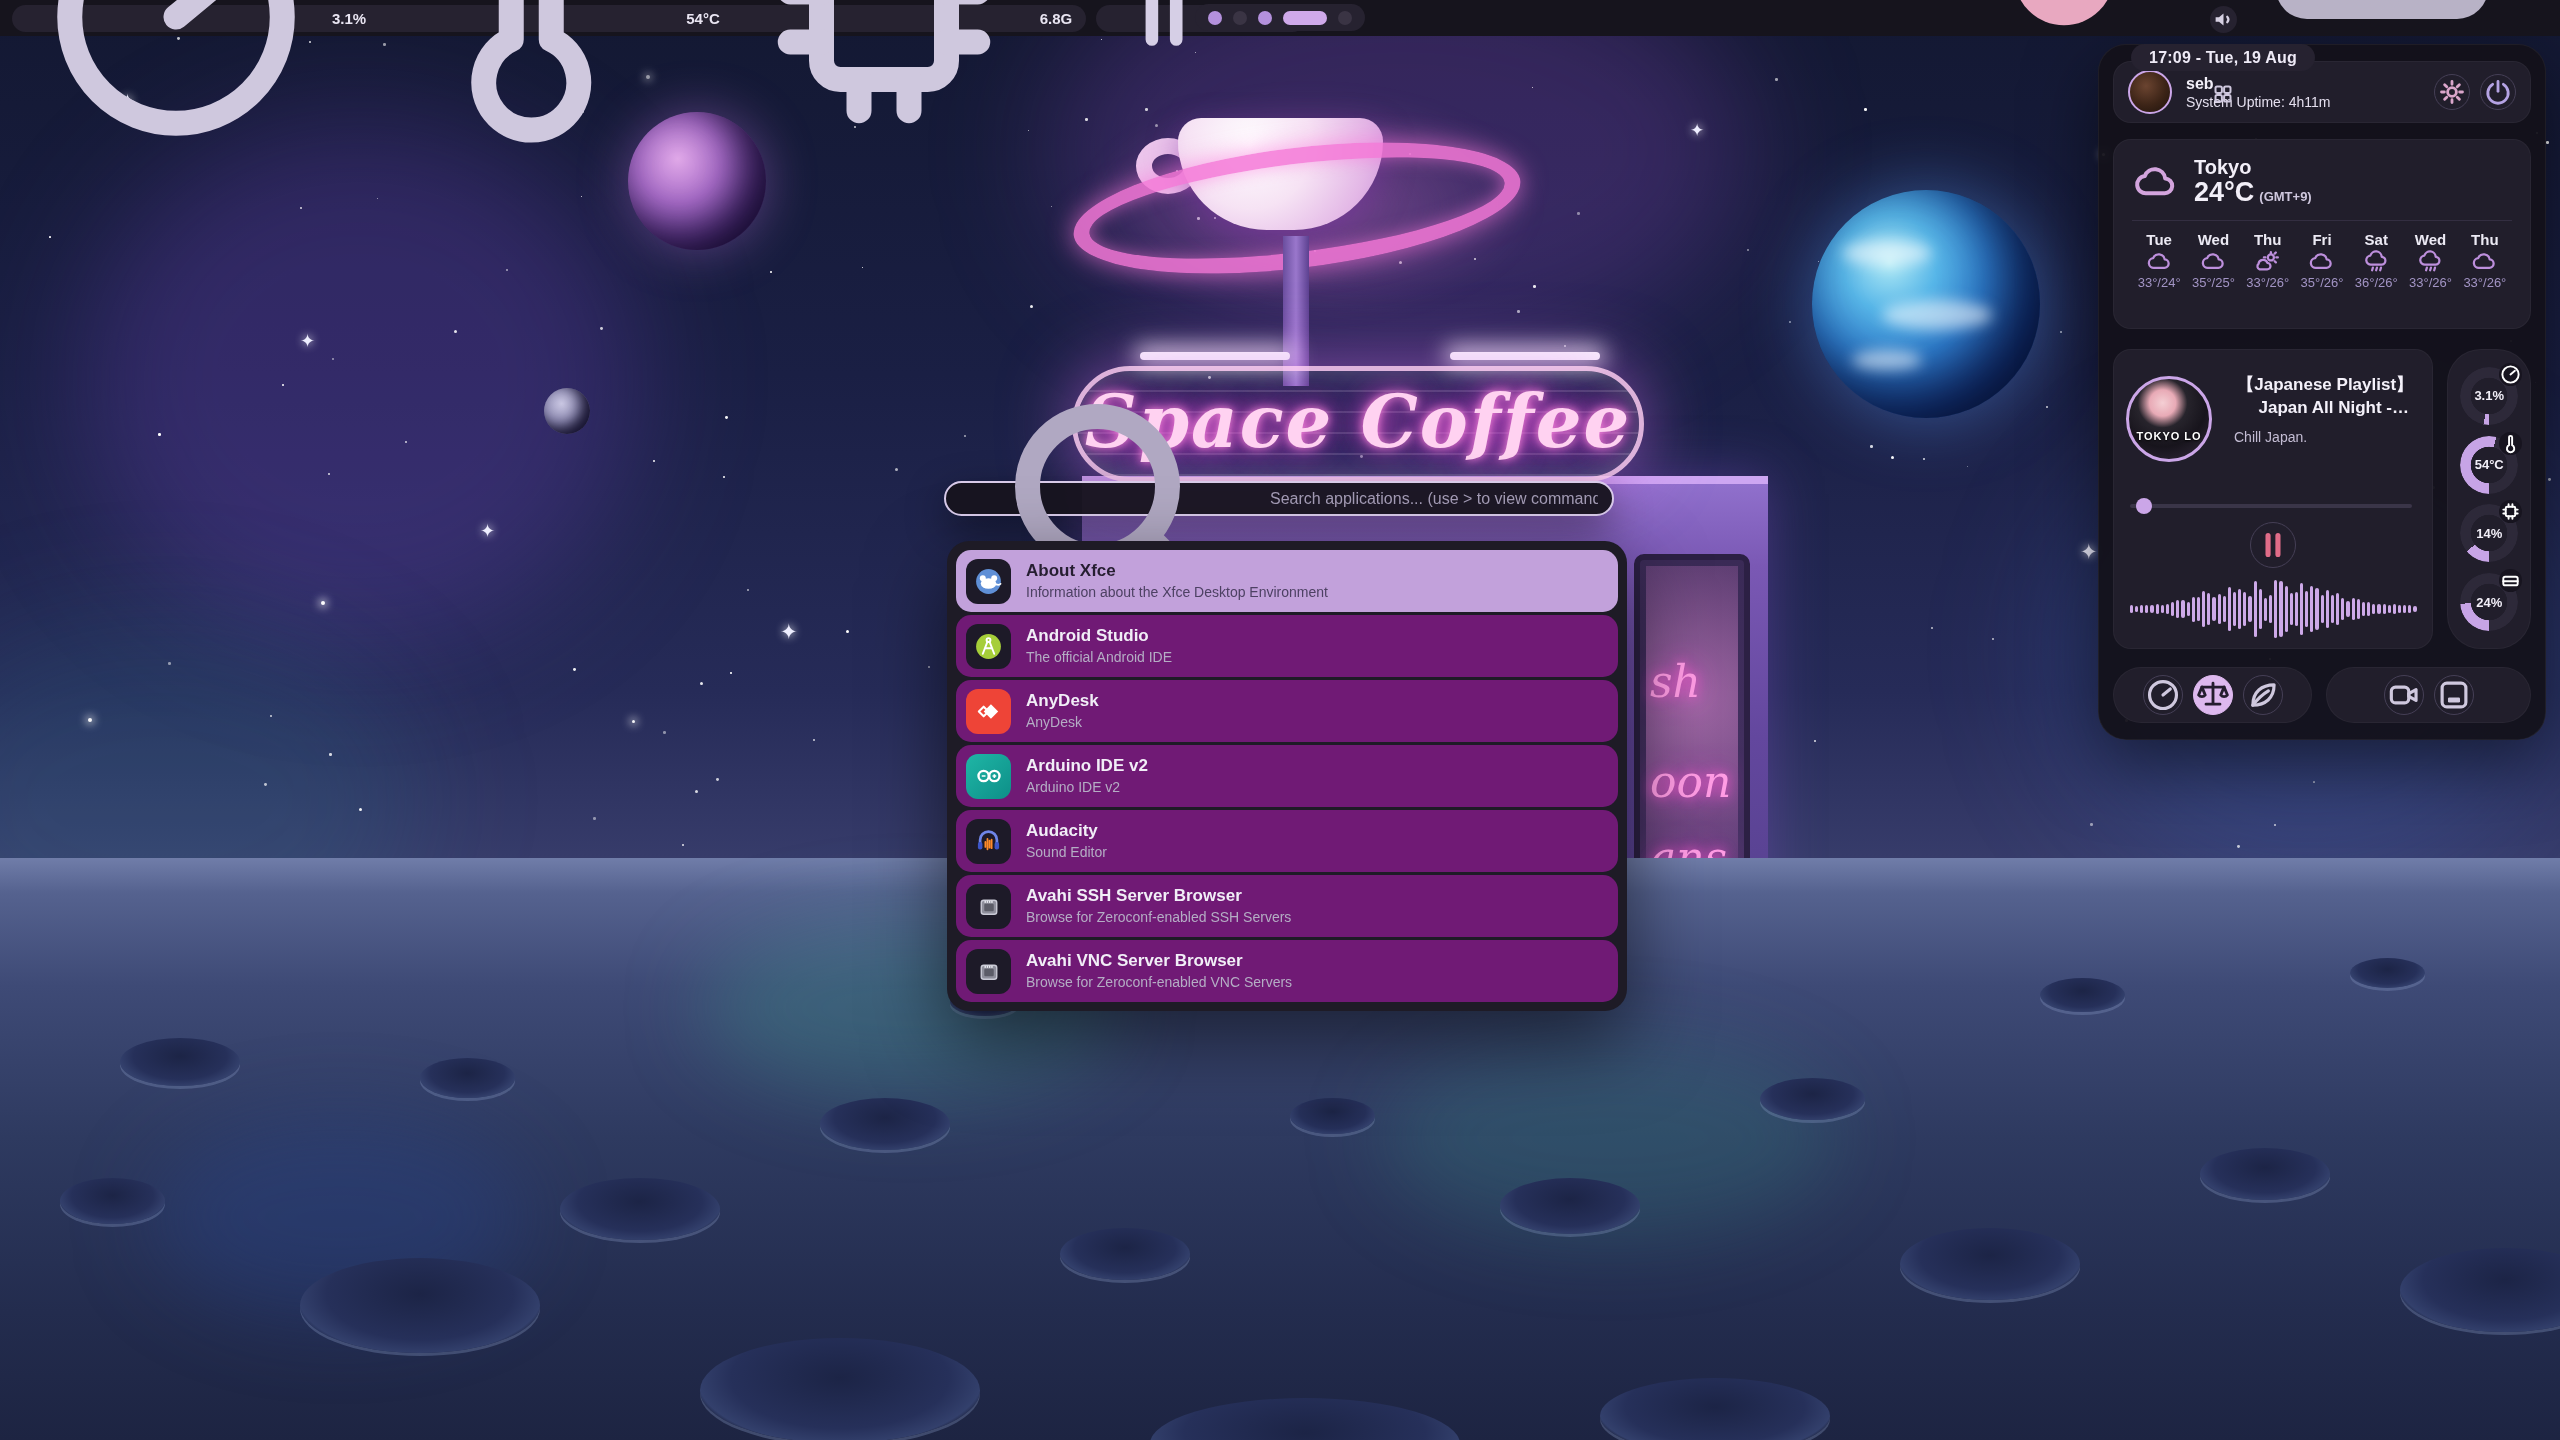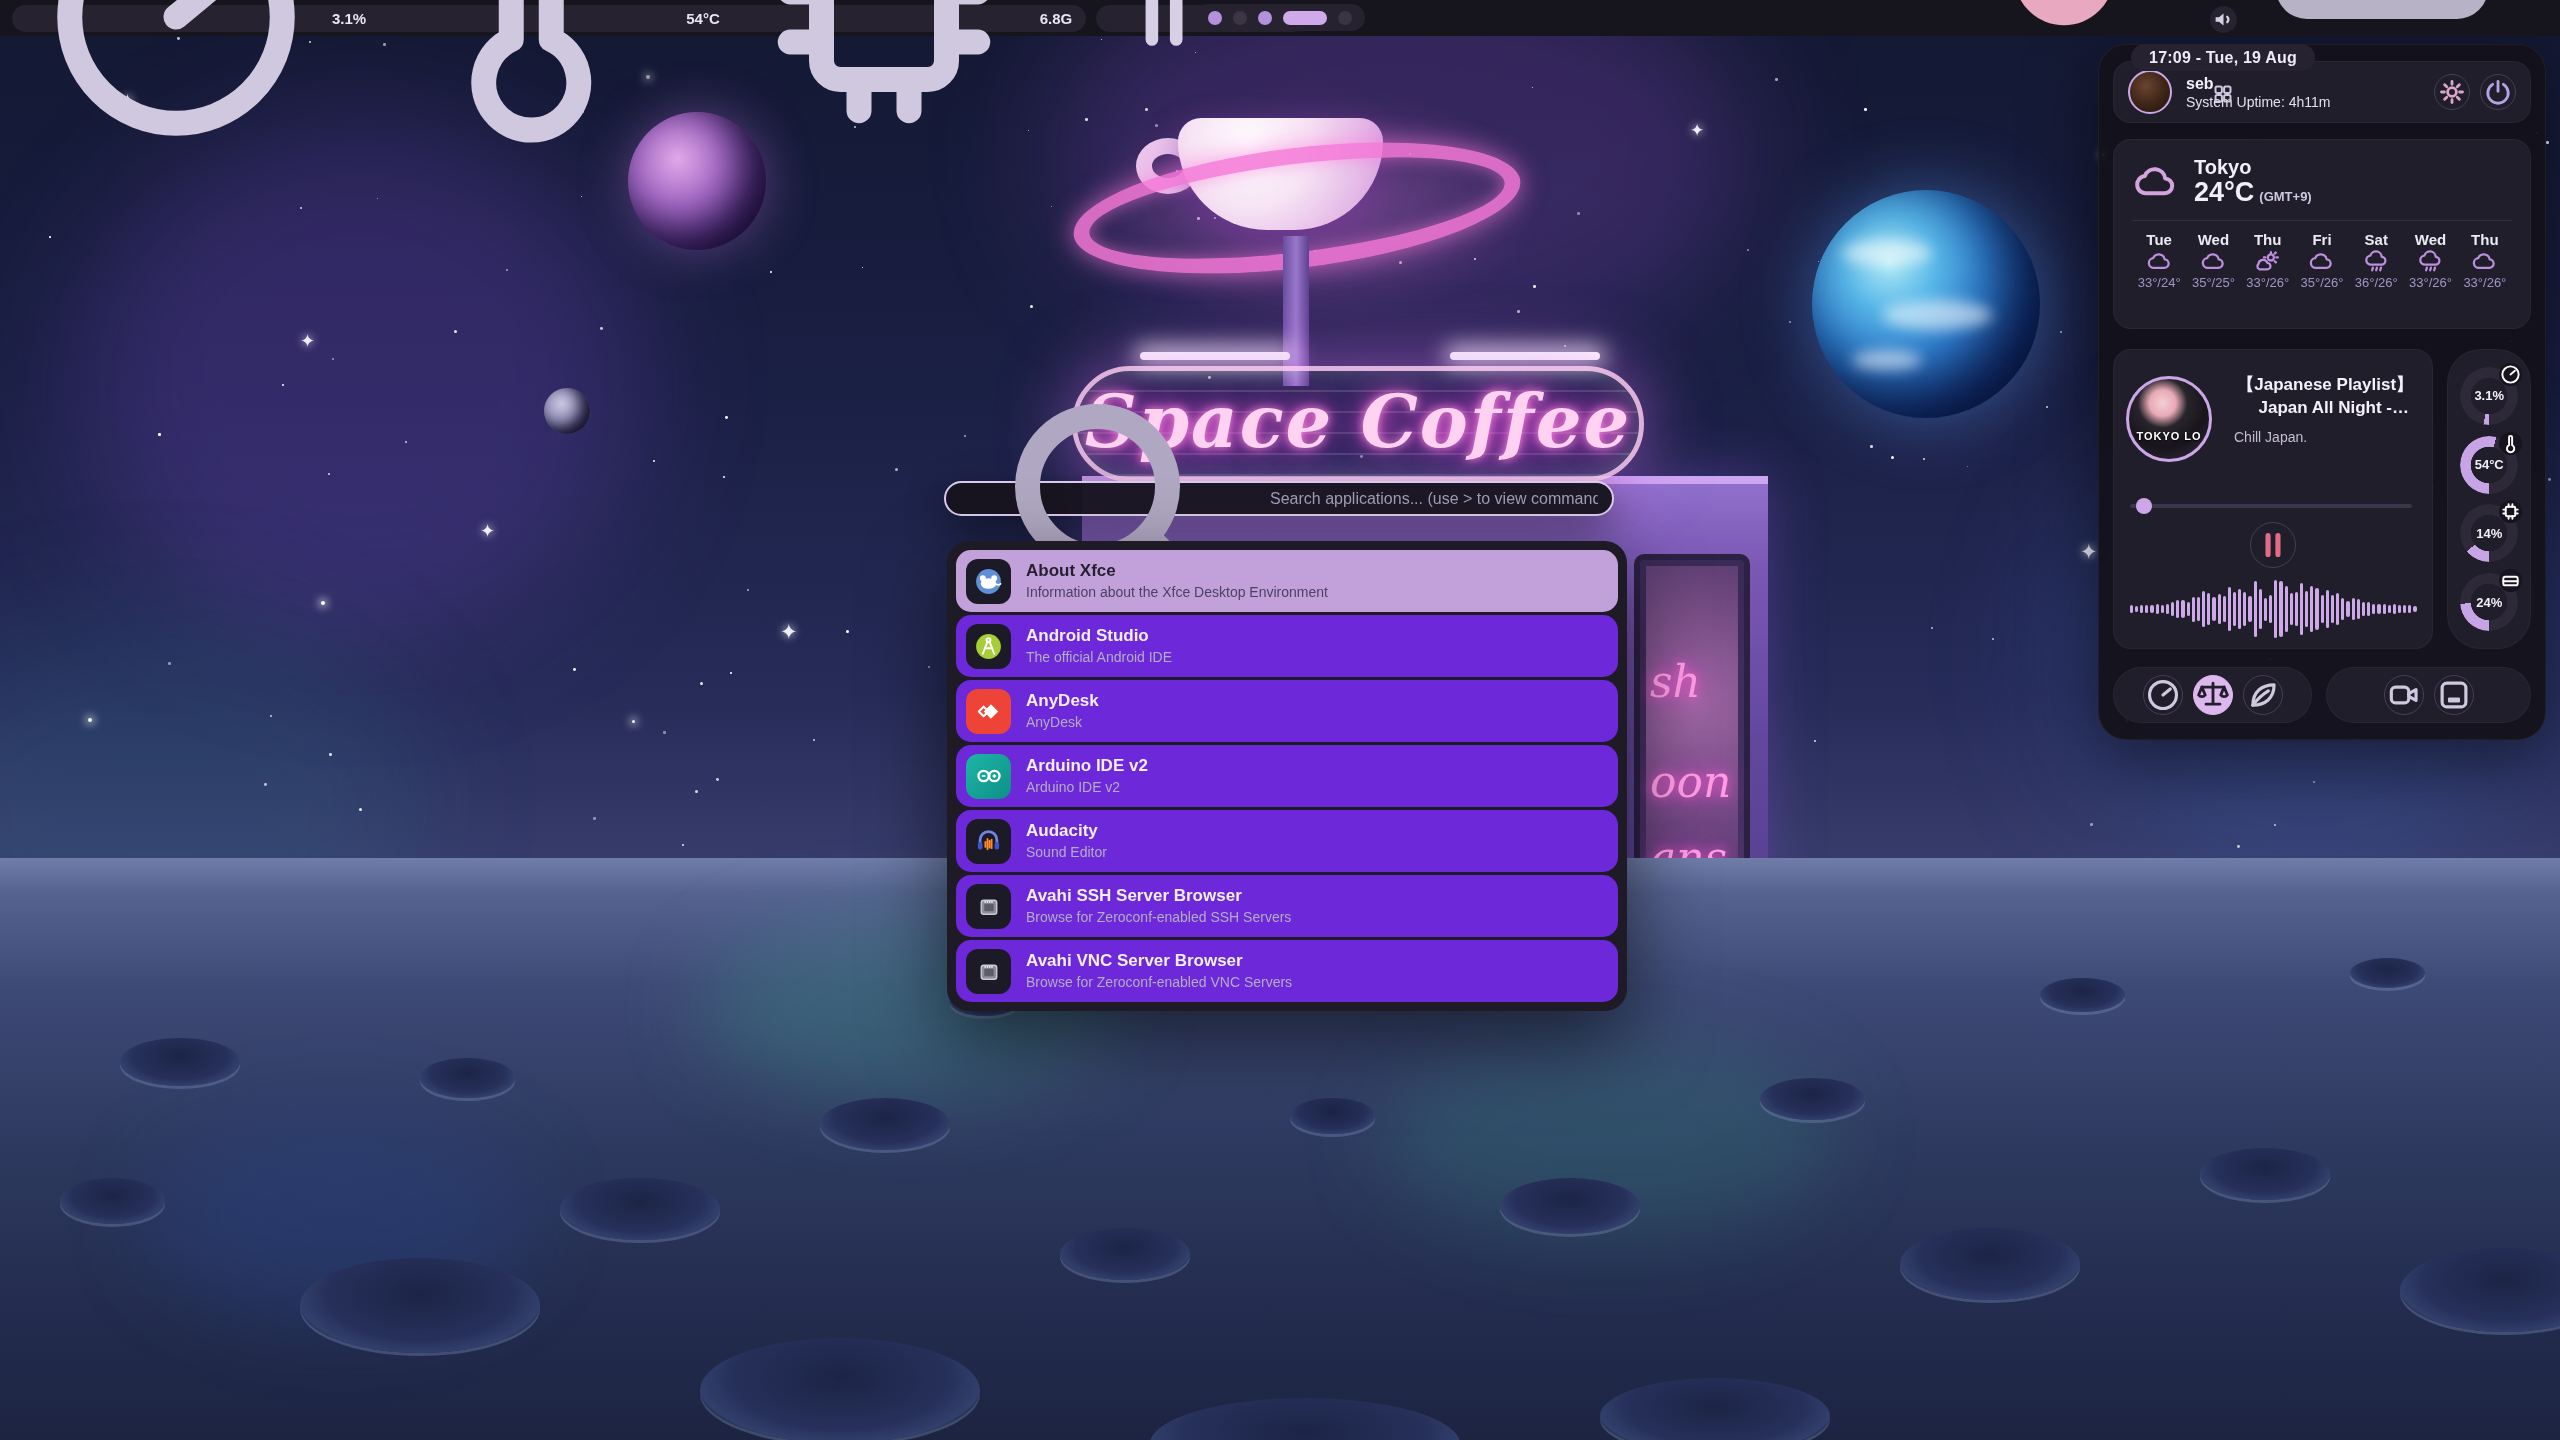--- a/index.html
+++ b/index.html
@@ -105,21 +105,21 @@
   .search-wrap { position:absolute; left:944px; top:481px; width:670px; height:35px; z-index:40;
     background:rgba(24,21,31,.96); border:2px solid #d9cbea; border-radius:18px;
     display:flex; align-items:center; padding:0 14px; gap:10px; box-shadow:0 14px 40px rgba(0,0,0,.45); }
   .search-wrap svg { width:17px; height:17px; color:#b0a8c2; flex:none; }
   .search-wrap input { flex:1; background:transparent; border:none; outline:none; color:#d8d2e4;
     font-size:16px; font-family:inherit; }
   .search-wrap input::placeholder { color:#a49cb6; }
   .results { position:absolute; left:947px; top:541px; width:680px; height:470px; z-index:40;
     background:#1e1b26; border-radius:22px; padding:9px; display:flex; flex-direction:column; gap:3px;
     box-shadow:0 30px 80px rgba(0,0,0,.55); }
-  .result { flex:1; display:flex; align-items:center; gap:15px; border-radius:15px; padding:0 10px; background:#6d28d9; }
+  .result { flex:1; display:flex; align-items:center; gap:15px; border-radius:15px; padding:0 10px; background:#701a75; }
   .result.selected { background:#c2a1db; }
   .app-icon { width:45px; height:45px; border-radius:12px; background:#1d1a28; flex:none;
     display:flex; align-items:center; justify-content:center; }
   .app-icon svg { width:31px; height:31px; }
   .rtitle { font-size:17px; font-weight:700; color:#f1eef7; line-height:1.35; }
   .rdesc { font-size:14px; color:#b4adc4; line-height:1.3; }
   .result.selected .rtitle { color:#261e31; }
   .result.selected .rdesc { color:#4d4163; }
 
   

